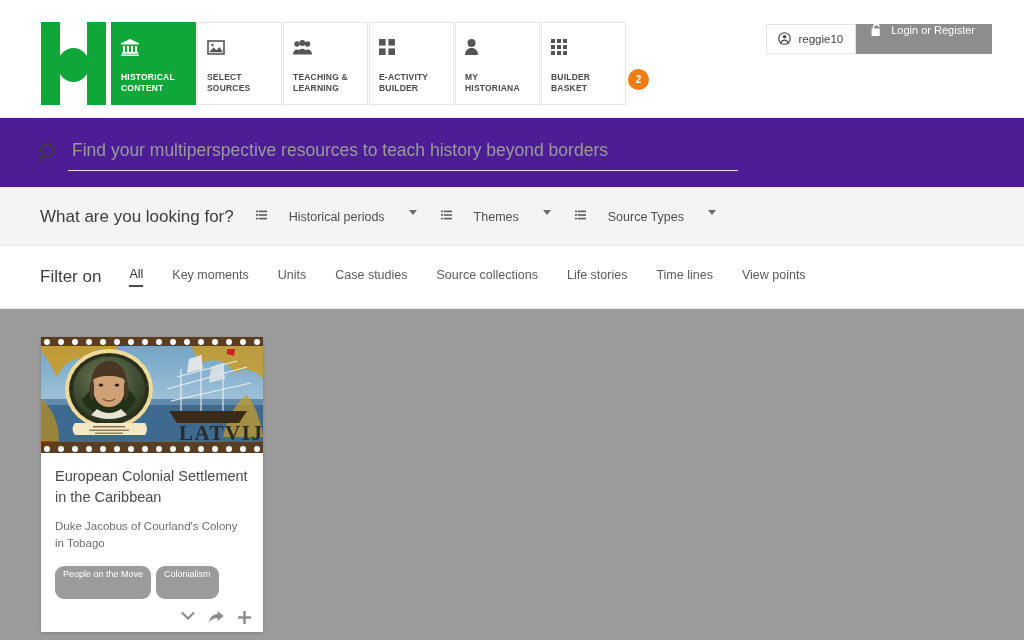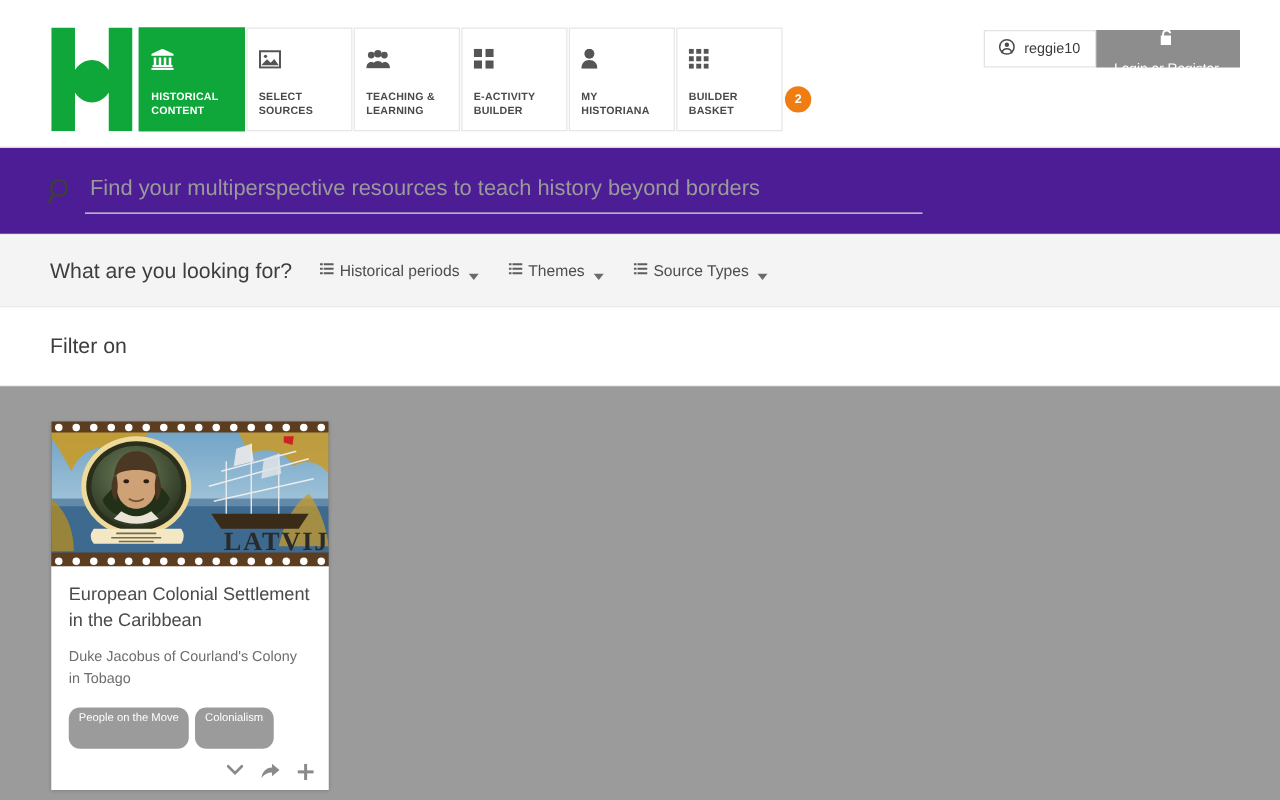--- a/index.html
+++ b/index.html
@@ -92,29 +92,28 @@
     display: flex; align-items: center;
     gap: 7px;
     border: 1px solid #e3e3e3;
     background: #fff;
     padding: 0 12px 0 11px;
     font-size: 11.5px;
     color: #3c3c3c;
     cursor: pointer;
   }
   .login-btn {
-    display: flex; align-items: center;
+    display: flex; 
     gap: 9px;
     background: #8d8d8d;
     color: #ffffff;
     padding: 0 17px 0 14px;
     font-size: 11px;
     cursor: pointer;
     white-space: nowrap;
-    flex-direction: column;
   }
 
   
   .search-band {
     height: 70px;
     background: #4c1d95;
     border-bottom: 1px solid #e9e9e9;
     display: flex;
     align-items: center;
     padding-left: 38px;
@@ -145,22 +144,22 @@
     align-items: center;
     padding-left: 40px;
   }
   .lookfor-title {
     font-size: 17px;
     color: #3d3d3d;
     margin-right: 22px;
   }
   .dropdown {
     display: flex;
-    align-items: flex-end;
-    gap: 5px;
+    align-items: flex-start;
+    gap: 22px;
     font-size: 12.5px;
     color: #4d4d4d;
     margin-right: 24px;
     cursor: pointer;
   }
   .dd-caret {
     width: 0; height: 0;
     border-left: 4.5px solid transparent;
     border-right: 4.5px solid transparent;
     border-top: 5px solid #6b6b6b;
@@ -433,20 +432,30 @@
           <rect x="3" y="7.8" width="8" height="1.6"></rect>
       </svg>
     </span>
     <span>Source Types</span>
     <span class="dd-caret"></span>
   </div>
 </div>
 
 <div class="filter-band">
   <div class="filter-title">Filter on</div>
+  <div class="tabs">
+    <div class="tab active">All</div>
+    <div class="tab">Key moments</div>
+    <div class="tab">Units</div>
+    <div class="tab">Case studies</div>
+    <div class="tab">Source collections</div>
+    <div class="tab">Life stories</div>
+    <div class="tab">Time lines</div>
+    <div class="tab">View points</div>
+  </div>
 </div>
 
 <div class="content">
 
   <div class="card">
 
 
     <div class="card-img">
       <svg width="222" height="116" viewBox="0 0 222 116">
         <defs>

